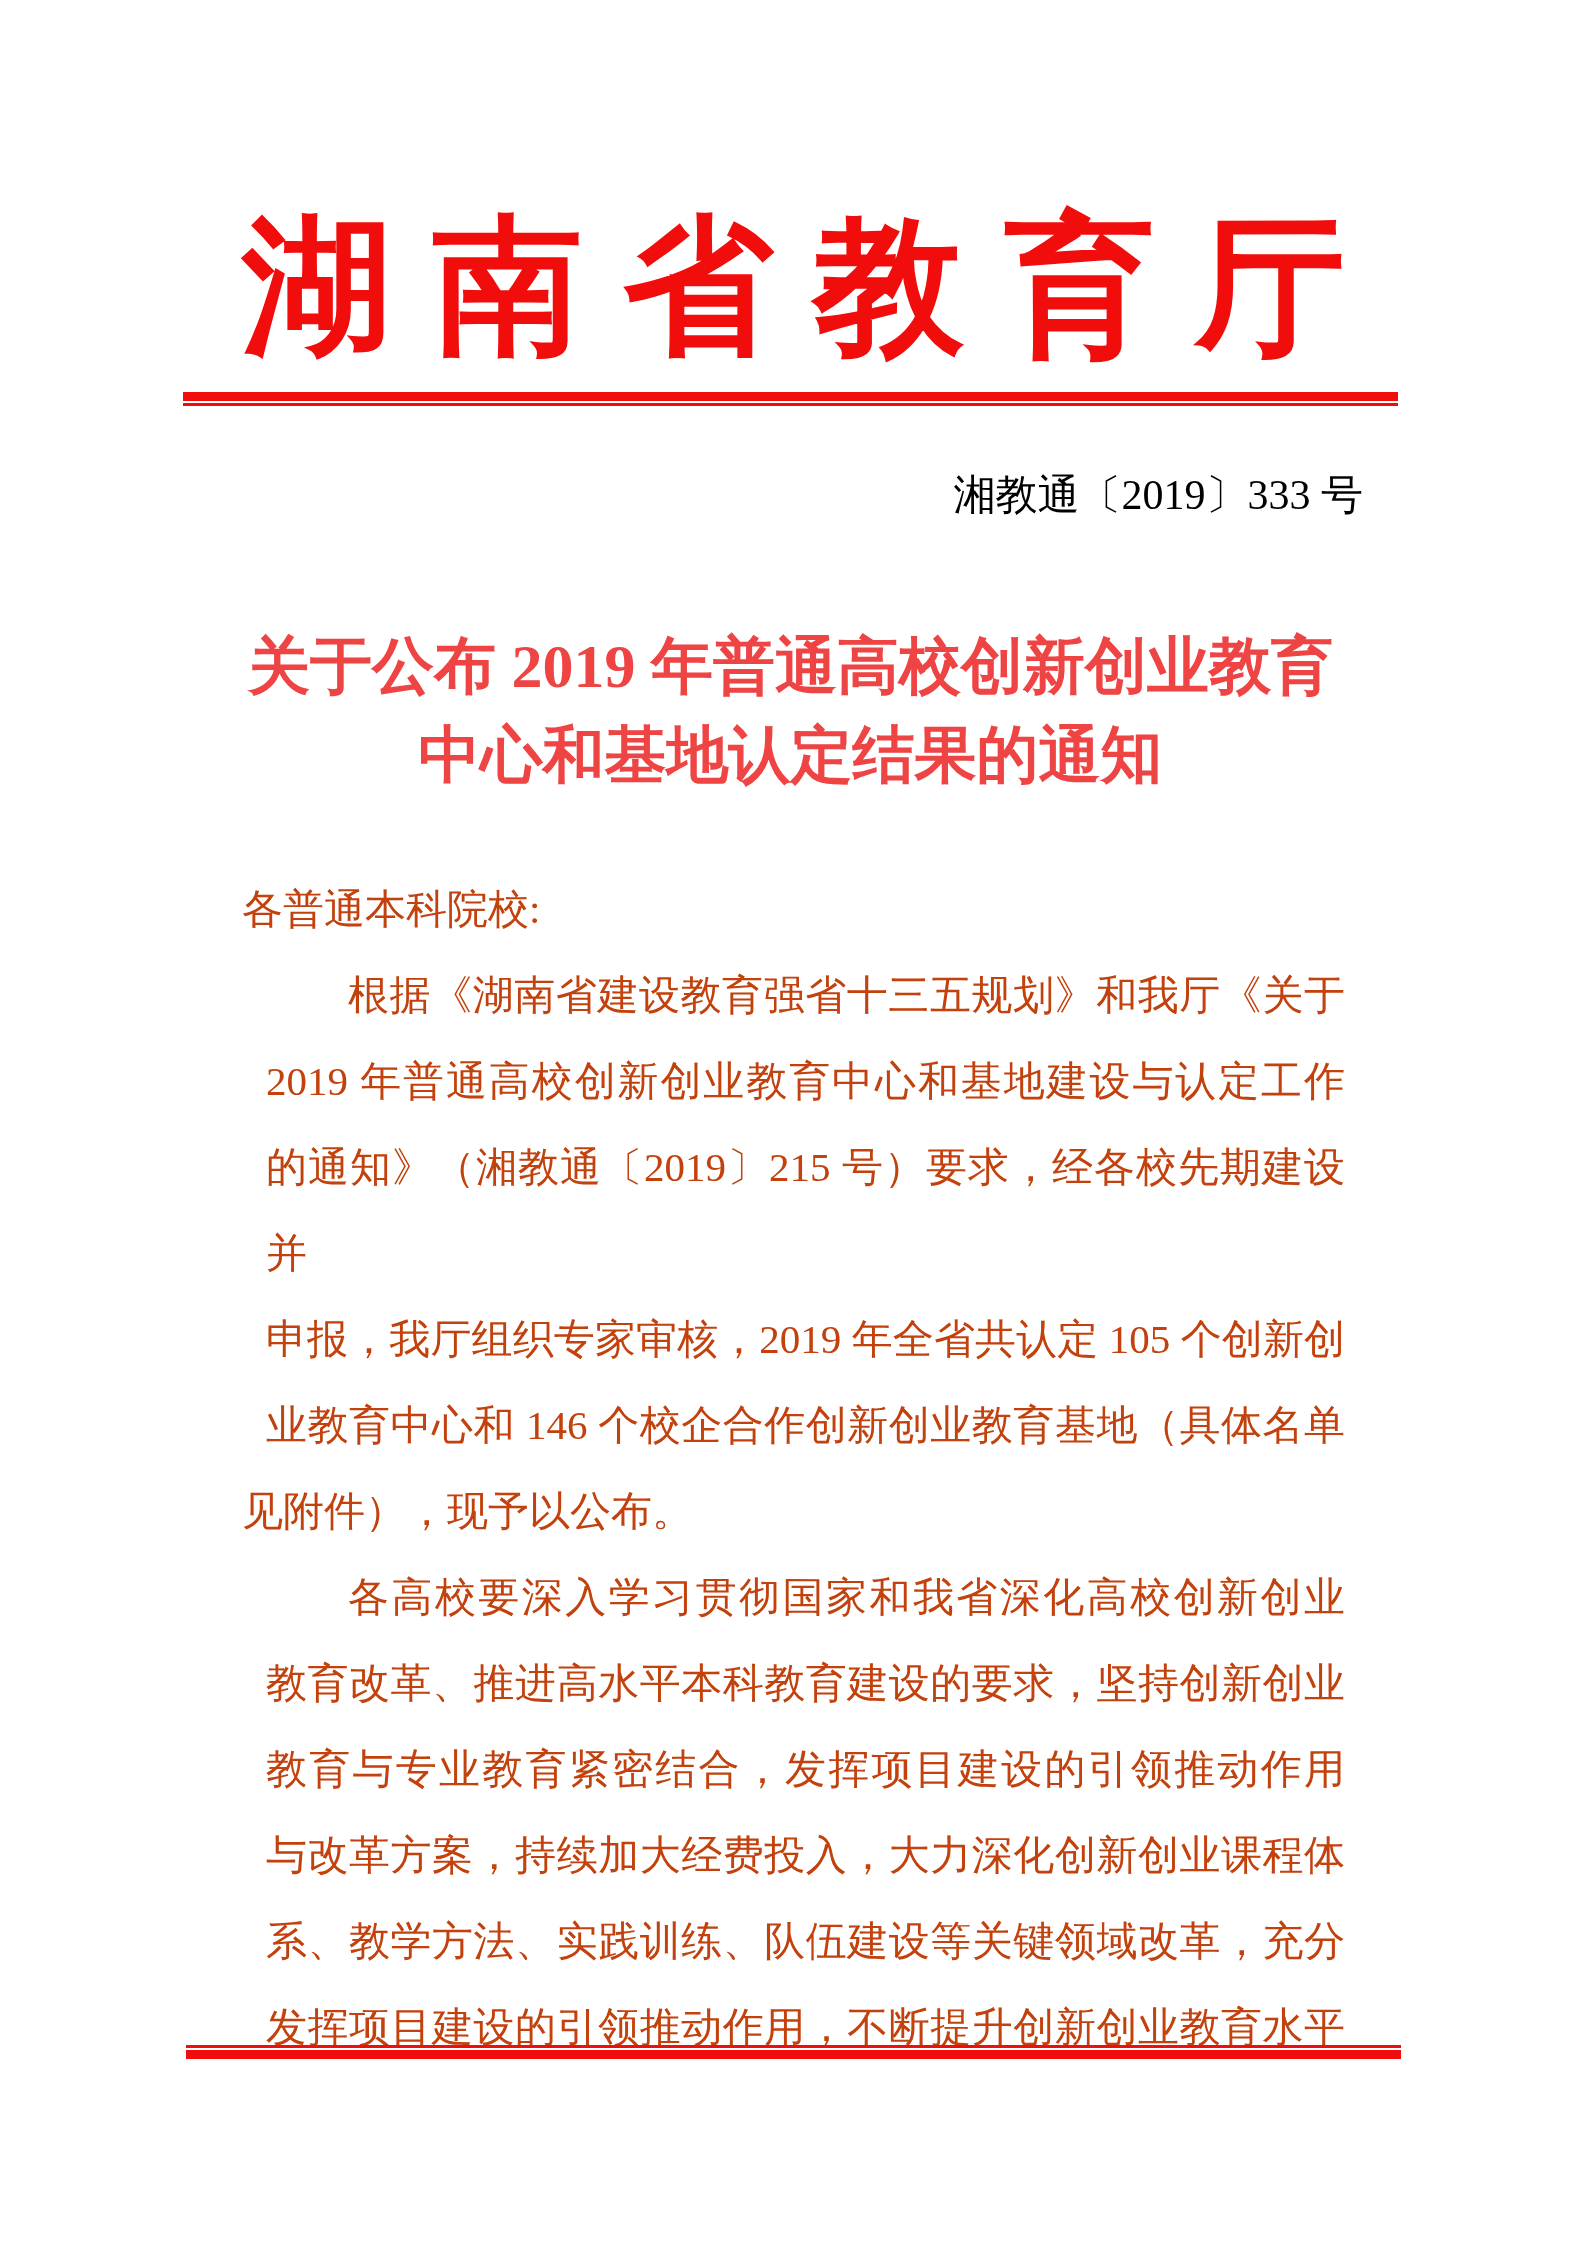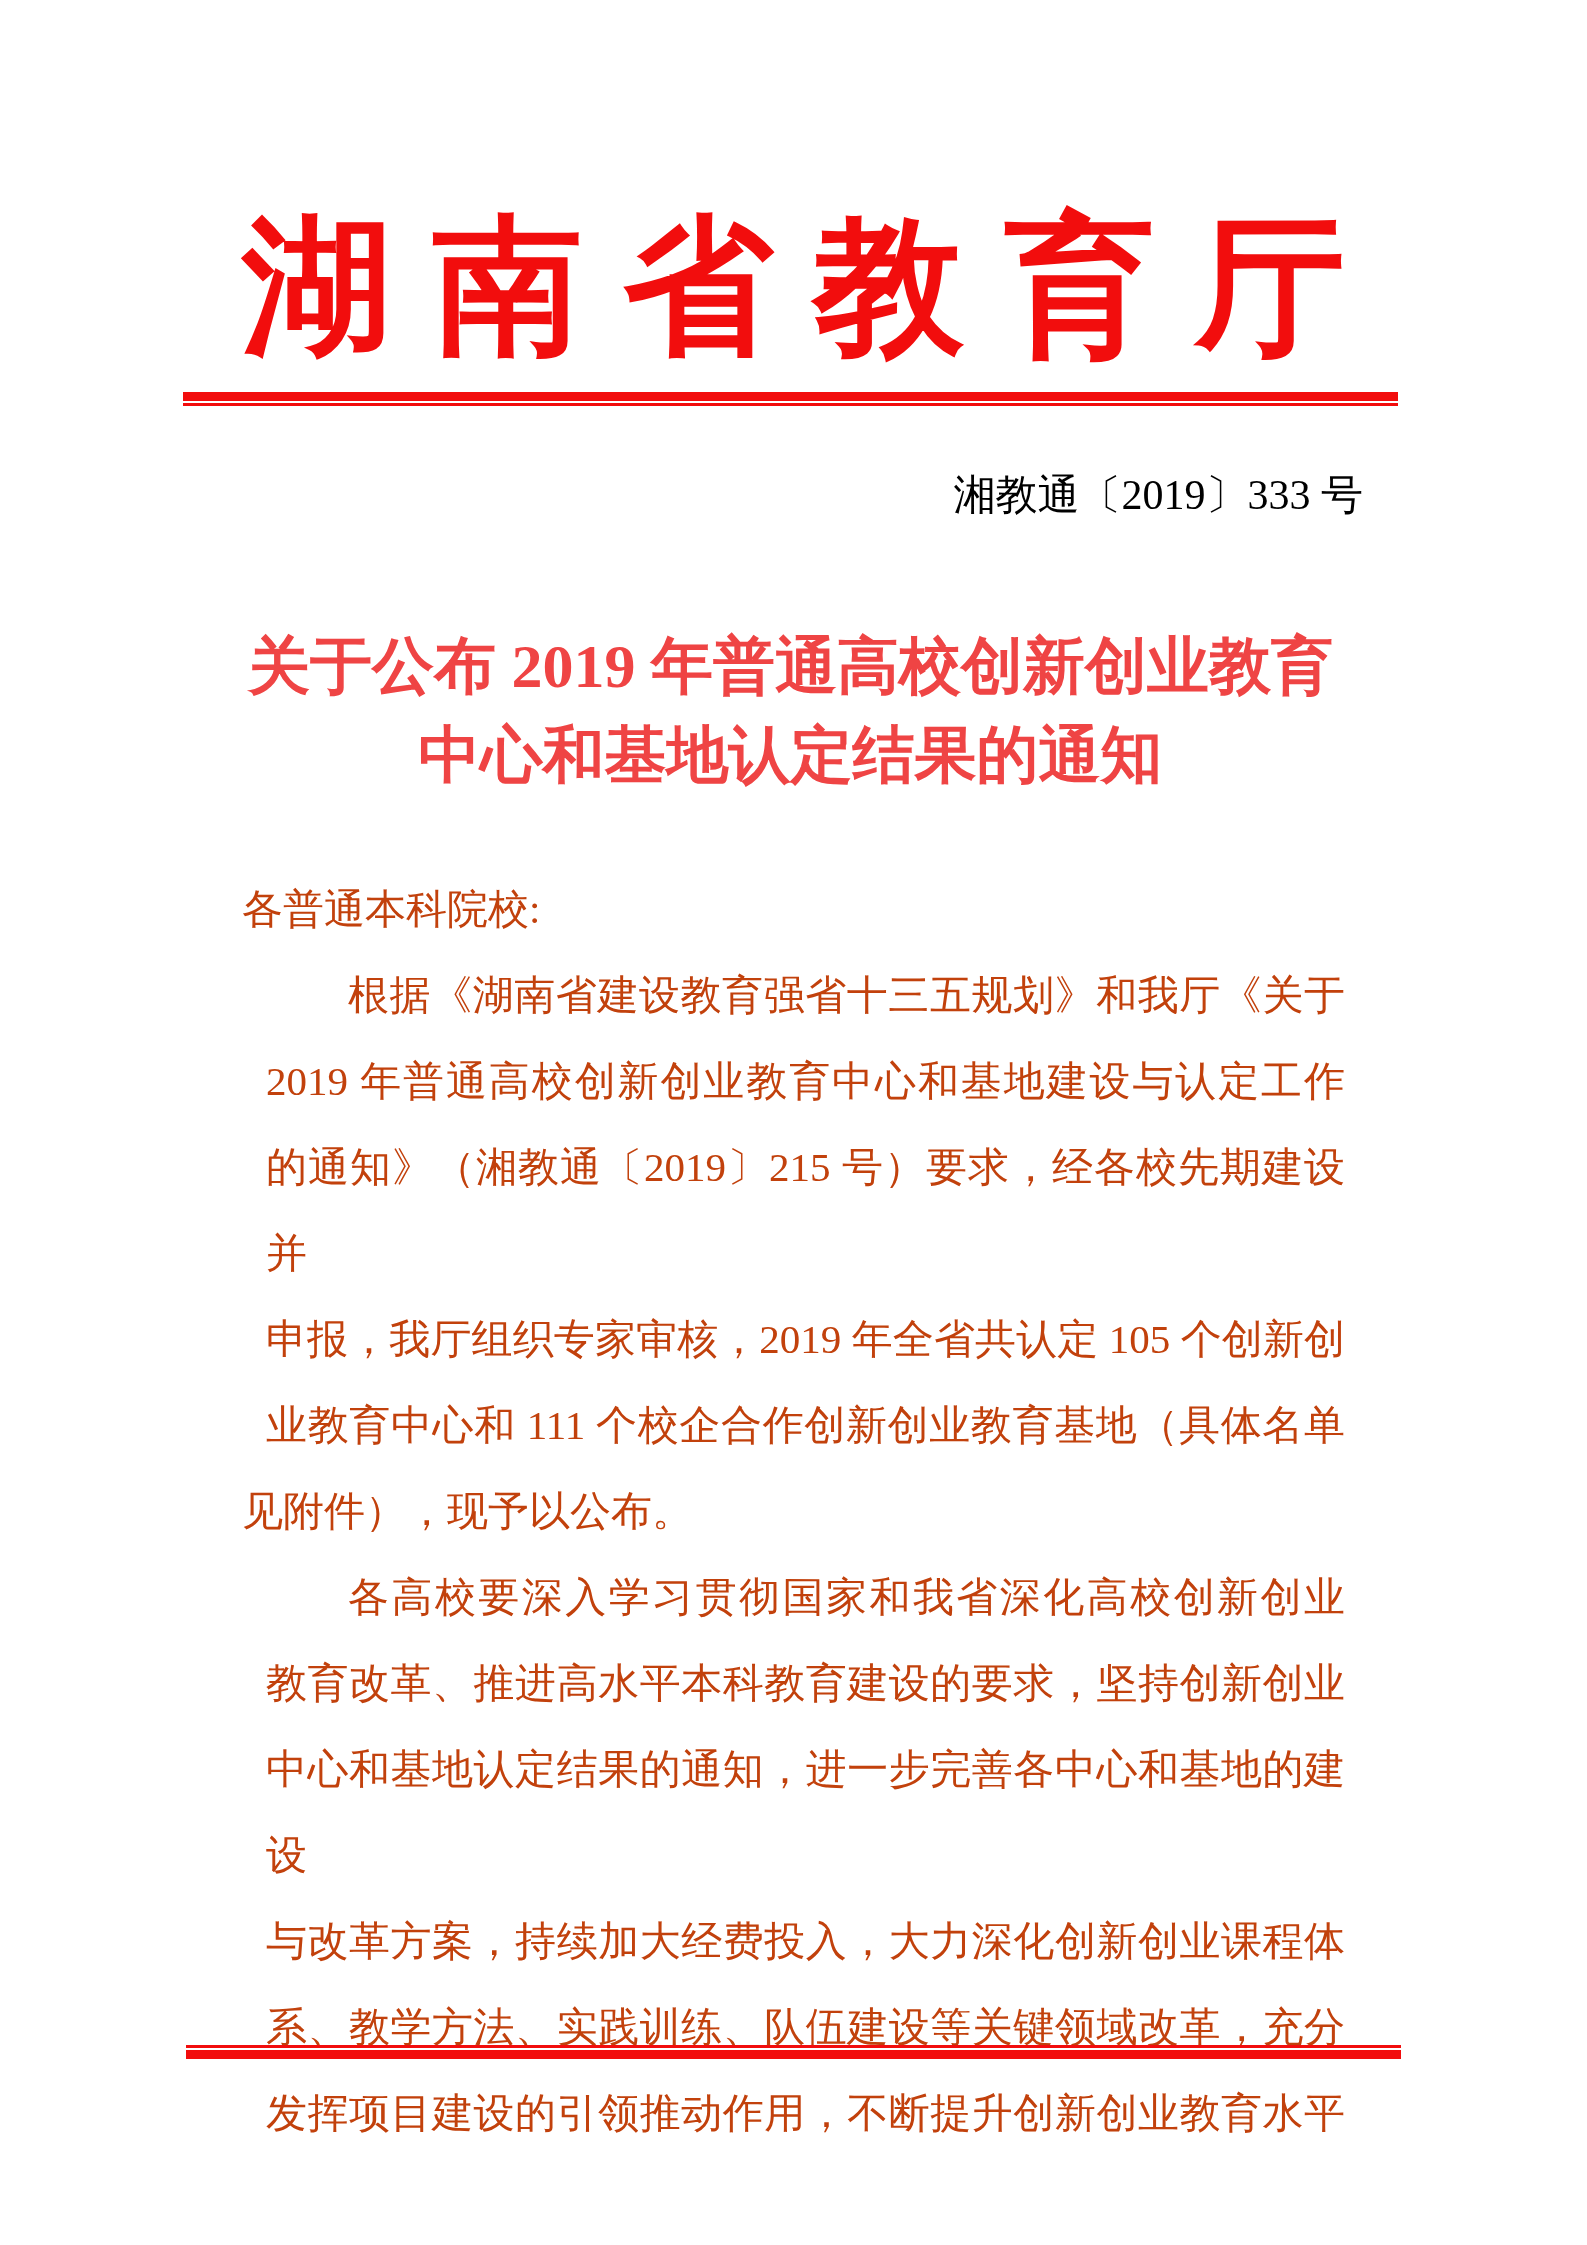--- a/index.html
+++ b/index.html
@@ -120,25 +120,25 @@
     <div>关于公布 2019 年普通高校创新创业教育</div>
     <div>中心和基地认定结果的通知</div>
   </div>
 
   <div class="body-text">
     <div class="line">各普通本科院校:</div>
     <div class="line j indent">根据《湖南省建设教育强省十三五规划》和我厅《关于</div>
     <div class="line j">2019 年普通高校创新创业教育中心和基地建设与认定工作</div>
     <div class="line j">的通知》（湘教通〔2019〕215 号）要求，经各校先期建设并</div>
     <div class="line j">申报，我厅组织专家审核，2019 年全省共认定 105 个创新创</div>
-    <div class="line j">业教育中心和 111 个校企合作创新创业教育基地（具体名单</div>
+    <div class="line j">业教育中心和 146 个校企合作创新创业教育基地（具体名单</div>
     <div class="line">见附件），现予以公布。</div>
     <div class="line j indent">各高校要深入学习贯彻国家和我省深化高校创新创业</div>
     <div class="line j">教育改革、推进高水平本科教育建设的要求，坚持创新创业</div>
-    <div class="line j">中心和基地认定结果的通知，进一步完善各中心和基地的建设</div>
+    <div class="line j">教育与专业教育紧密结合，发挥项目建设的引领推动作用</div>
     <div class="line j">与改革方案，持续加大经费投入，大力深化创新创业课程体</div>
     <div class="line j">系、教学方法、实践训练、队伍建设等关键领域改革，充分</div>
     <div class="line j">发挥项目建设的引领推动作用，不断提升创新创业教育水平</div>
   </div>
 
   <div class="rule-bottom">
     <div class="bar-thin"></div>
     <div class="bar-gap"></div>
     <div class="bar-thick"></div>
   </div>

